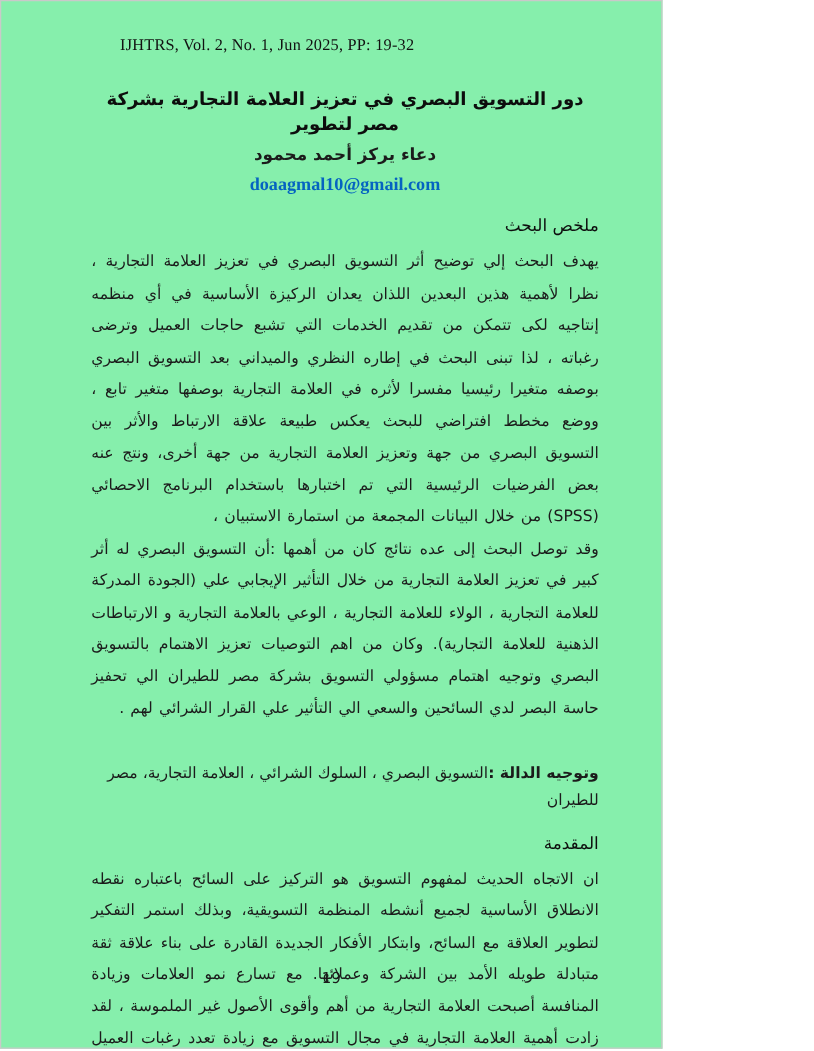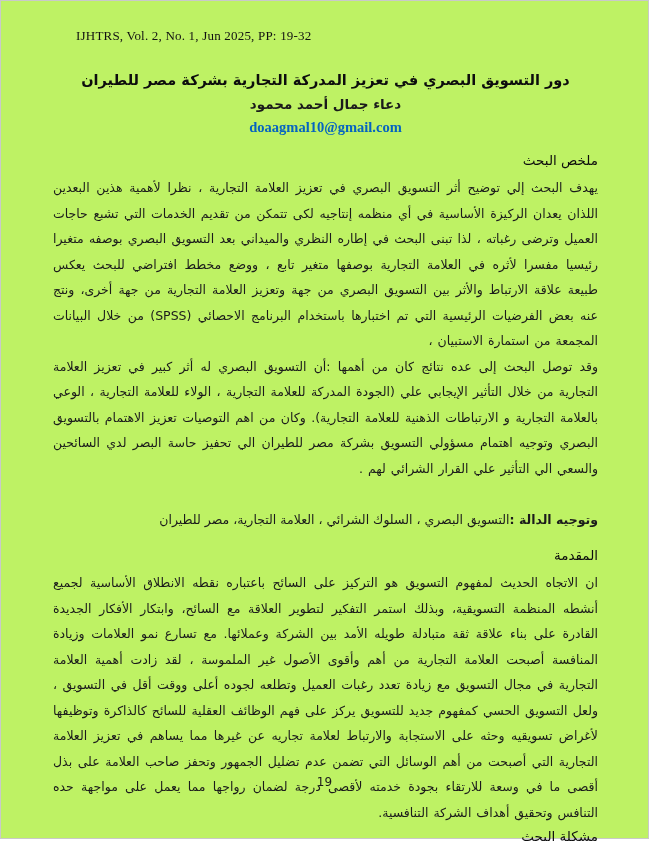--- a/index.html
+++ b/index.html
@@ -5,24 +5,25 @@
   html,body{margin:0;padding:0;}
   body{
     width:651px;height:841px;
     background:#ffffff;
     font-family:"DejaVu Sans",sans-serif;
     color:#1b1b1b;
     overflow:hidden;
   }
   .page{
     position:relative;
-    width:649px;height:839px;
+    width:530px;height:839px;
     border:1px solid #c9c9c9;
-    background:#bef264;
+    background:#86efac;
     box-sizing:border-box;
+    padding-left:20px;
   }
   .journal-header{
     direction:ltr;
     text-align:left;
     padding:27px 48px 0 75px;
     font-family:"Liberation Serif","DejaVu Serif",serif;
     font-size:13px;
     letter-spacing:0.2px;
     color:#111;
   }
@@ -91,22 +92,22 @@
   }
 </style>
 </head>
 <body>
 
 <div class="page">
 
   <div class="journal-header">IJHTRS, Vol. 2, No. 1, Jun 2025,  PP: 19-32</div>
 
   <div class="title-block">
-    <h1 class="paper-title">دور التسويق البصري في تعزيز المدركة التجارية بشركة مصر للطيران</h1>
-    <div class="author-name">دعاء جمال أحمد محمود</div>
+    <h1 class="paper-title">دور التسويق البصري في تعزيز العلامة التجارية بشركة مصر لتطوير</h1>
+    <div class="author-name">دعاء يركز أحمد محمود</div>
     <div class="email-row">
       <a class="email-link" style="color: rgb(5, 99, 193);">doaagmal10@gmail.com</a>
     </div>
   </div>
 
   <div class="content">
 
     <h2 class="section-heading">ملخص البحث</h2>
     <p class="body-par">يهدف البحث إلي توضيح أثر التسويق البصري  في تعزيز العلامة التجارية ، نظرا لأهمية هذين البعدين اللذان يعدان الركيزة الأساسية في أي منظمه إنتاجيه لكى تتمكن من تقديم الخدمات التي تشبع حاجات العميل وترضى رغباته ، لذا تبنى البحث في إطاره النظري والميداني بعد التسويق البصري بوصفه متغيرا رئيسيا مفسرا لأثره في العلامة التجارية بوصفها متغير تابع ، ووضع مخطط افتراضي للبحث يعكس طبيعة علاقة الارتباط والأثر بين التسويق البصري من جهة وتعزيز العلامة التجارية من جهة أخرى، ونتج عنه بعض الفرضيات الرئيسية التي تم اختبارها باستخدام البرنامج الاحصائي (SPSS) من خلال البيانات المجمعة من استمارة الاستبيان ،</p>
     <p class="body-par follow">وقد توصل البحث إلى عده نتائج كان من أهمها :أن التسويق البصري له أثر كبير في تعزيز العلامة التجارية من خلال التأثير الإيجابي علي (الجودة المدركة للعلامة التجارية ، الولاء للعلامة التجارية ، الوعي بالعلامة التجارية و الارتباطات الذهنية للعلامة التجارية). وكان من اهم التوصيات تعزيز الاهتمام بالتسويق البصري وتوجيه اهتمام مسؤولي التسويق بشركة مصر للطيران الي تحفيز حاسة البصر لدي السائحين والسعي الي التأثير علي القرار الشرائي لهم .</p>

